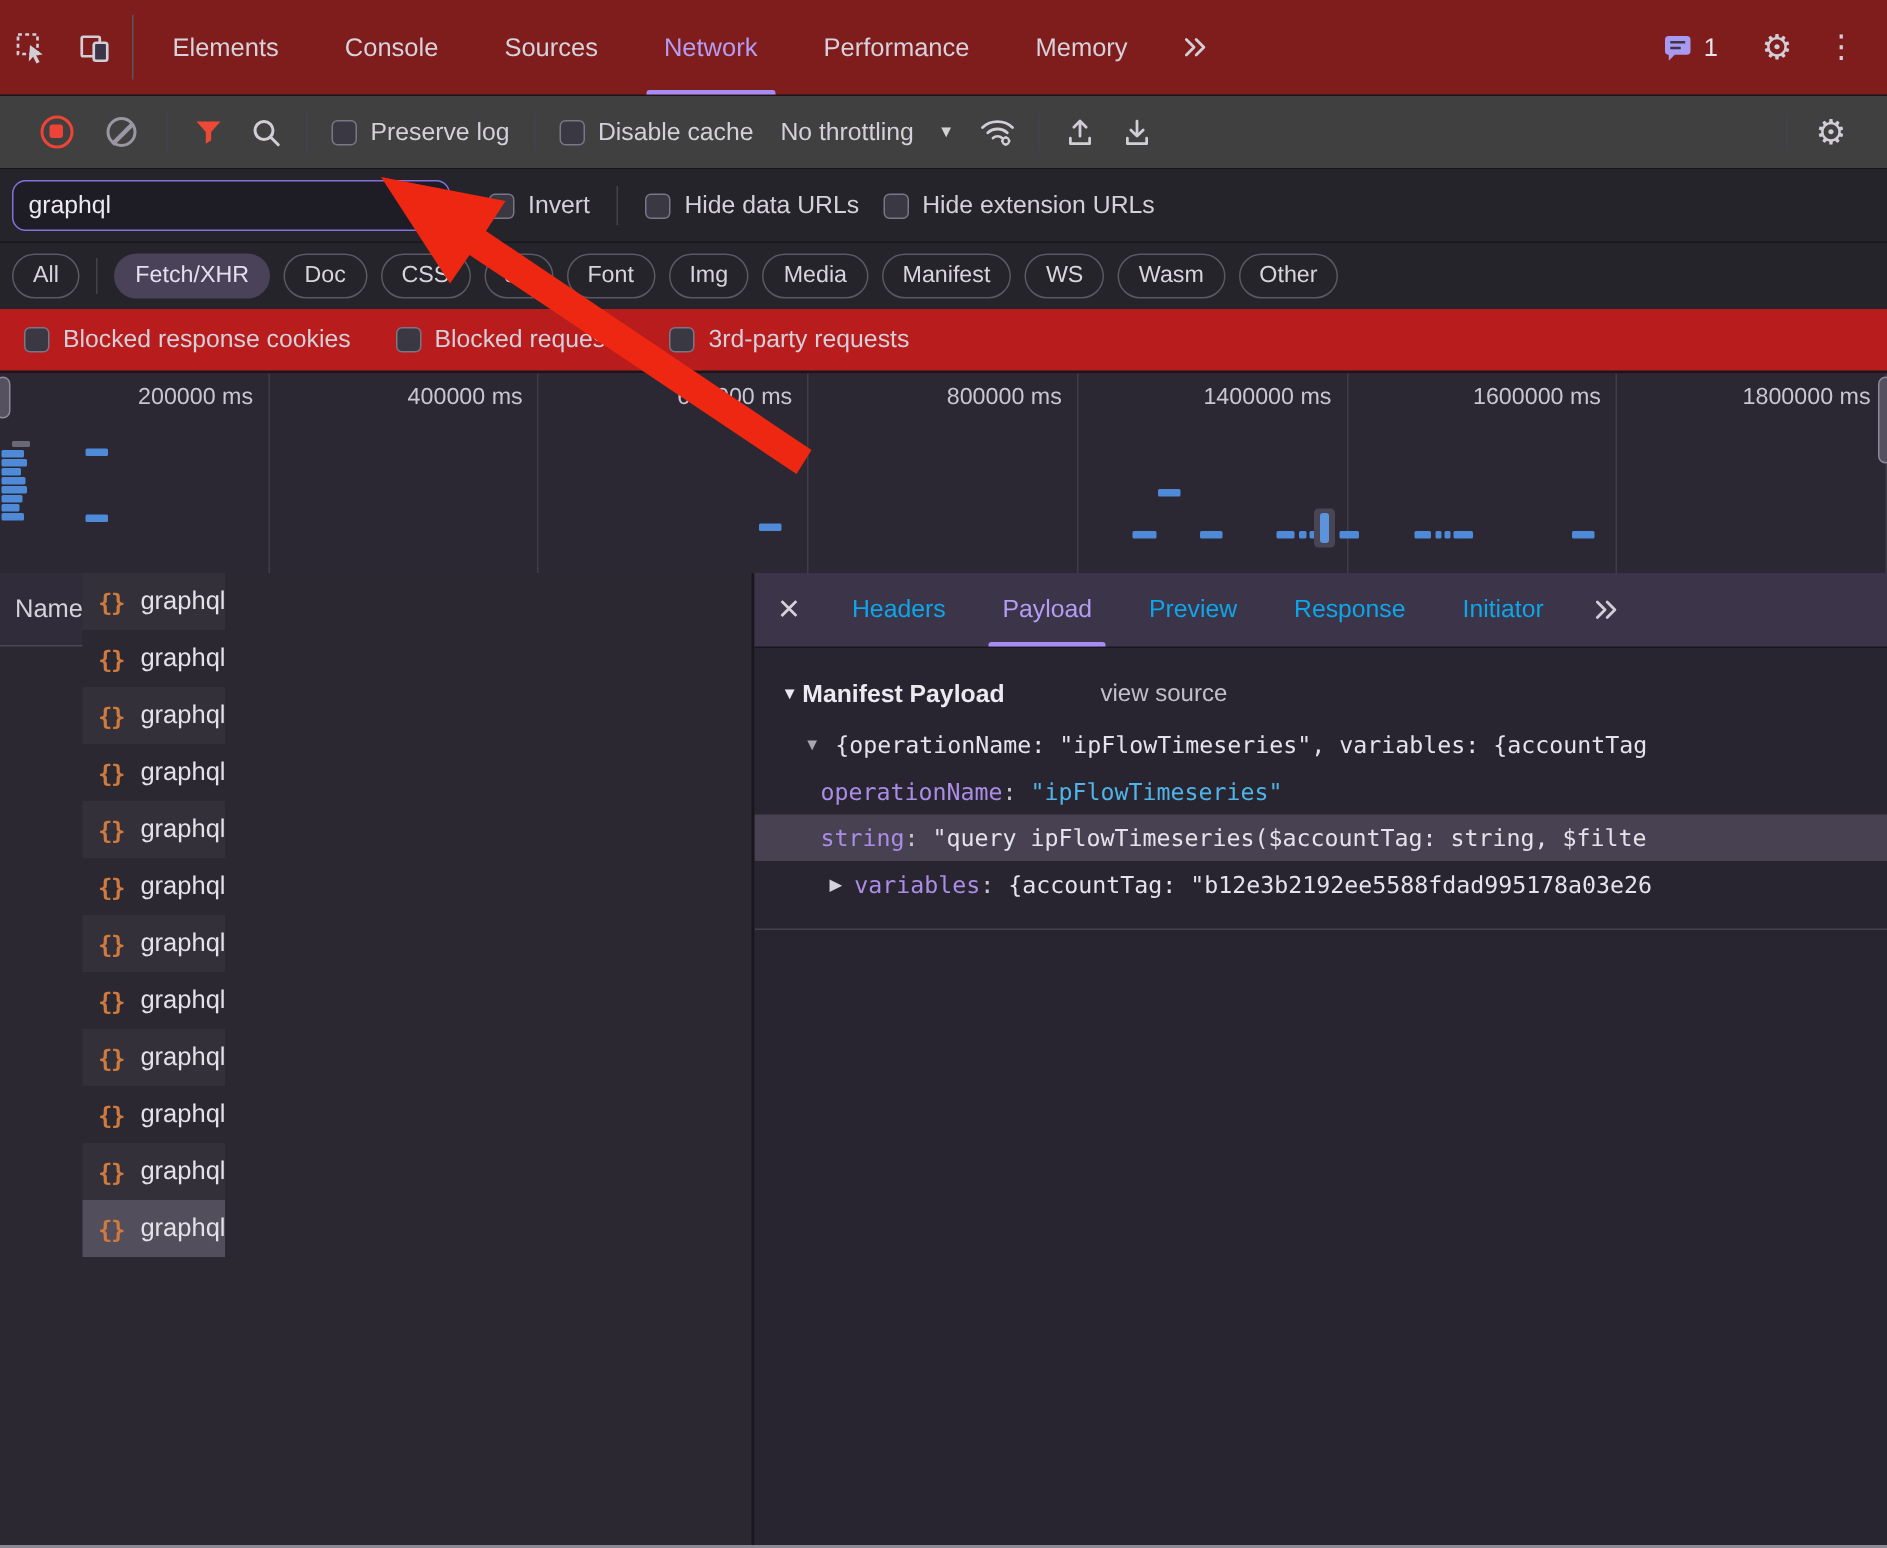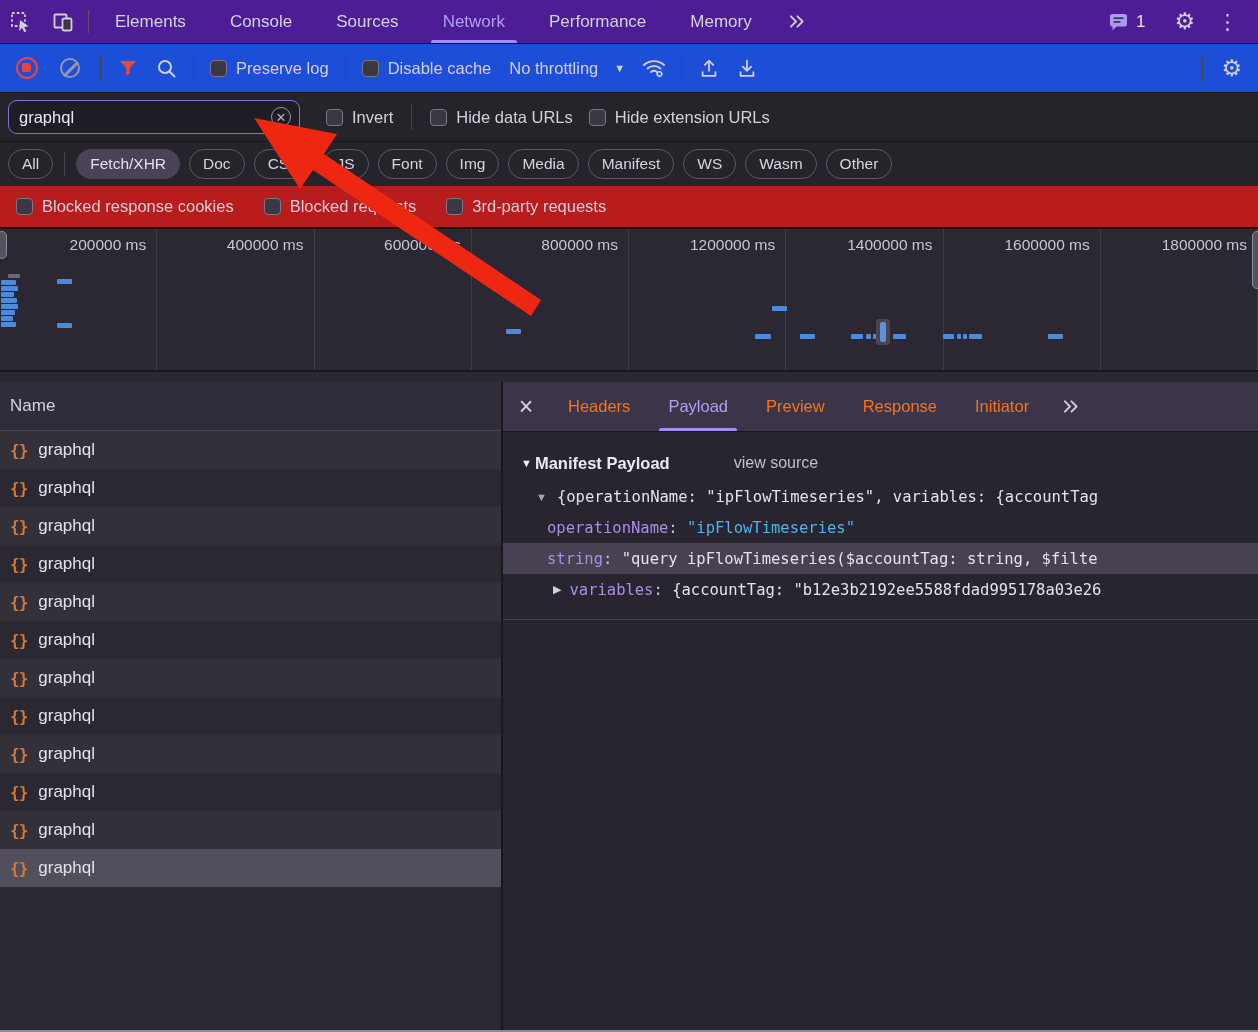--- a/index.html
+++ b/index.html
@@ -2,34 +2,34 @@
 <html><head>
 <meta charset="utf-8">
 <style>
   * { margin:0; padding:0; box-sizing:border-box; }
   html,body { background:#18161c; }
   .devtools{
     position:relative; width:1258px; height:1032px; overflow:hidden;
     font-family:"Liberation Sans", sans-serif; background:#2b2831; color:#d6d2dc;
   }
   
-  .tabbar{ height:44px; background:#4c1d95; display:flex; align-items:stretch; border-bottom:1px solid #19171d;}
+  .tabbar{ height:64px; background:#7f1d1d; display:flex; align-items:stretch; border-bottom:1px solid #19171d;}
   .tabbar .icnbtn{ display:flex; align-items:center; justify-content:center; width:42px; color:#d2ced8;}
   .vdiv{ width:1px; background:#585466; margin:10px 4px; }
   .tabs{ display:flex; align-items:stretch; }
   .tab{ position:relative; display:flex; align-items:center; padding:0 22px; font-size:17px; color:#d6d2dc; cursor:default; white-space:nowrap;}
   .tab.active{ color:#b49df2; }
   .tab.active::after{ content:""; position:absolute; left:10px; right:10px; bottom:0; height:3px; background:#a78cf2; border-radius:2px 2px 0 0;}
   .chev{ display:flex; align-items:center; padding:0 14px; color:#d2ced8;}
   .tabbar-right{ margin-left:auto; display:flex; align-items:center; padding-right:8px;}
   .issues{ display:flex; align-items:center; gap:7px; font-size:17px; color:#e6e3ec; padding:0 10px;}
   .dots{ font-size:21px; color:#d2ced8; padding:0 12px; letter-spacing:0;}
   .gearTxt{ font-size:23px; color:#d2ced8; padding:0 10px; line-height:1;}
   
-  .toolbar{ height:49px; background:#1d4ed8; display:flex; align-items:center; border-bottom:1px solid #19171d; padding:0 6px;}
+  .toolbar{ height:49px; background:#404040; display:flex; align-items:center; border-bottom:1px solid #19171d; padding:0 17px;}
   .toolbar .vdiv{ background:#45414d; margin:0 8px; height:26px;}
   .rec{ width:22px; height:22px; border:2.5px solid #ee4437; border-radius:50%; margin:0 10px; position:relative;}
   .rec::after{ content:""; position:absolute; left:4px; top:4px; width:9px; height:9px; background:#ee4437; border-radius:2px;}
   .nosym{ width:20px; height:20px; border:2.5px solid #9a96a4; border-radius:50%; margin:0 12px; position:relative;}
   .nosym::after{ content:""; position:absolute; left:-1px; top:7.5px; width:19px; height:2.5px; background:#9a96a4; transform:rotate(-45deg);}
   .tbtn{ display:flex; align-items:center; justify-content:center; width:38px; height:34px;}
   .cbwrap{ display:flex; align-items:center; gap:9px; padding:0 8px; font-size:16.5px; color:#d4d0da; white-space:nowrap;}
   .cb{ width:17px; height:17px; border:1.5px solid #7a7686; border-radius:4px; background:#3a3842; flex:none;}
   .throttle{ display:flex; align-items:center; gap:16px; font-size:16.5px; color:#d4d0da; padding:0 10px; white-space:nowrap;}
   .caret{ font-size:11px; color:#d4d0da;}
@@ -53,32 +53,32 @@
   .sections{ position:absolute; inset:0; display:flex;}
   .section{ flex:1; border-right:1px solid #403c4a; position:relative;}
   .ticklabel{ position:absolute; top:7px; right:10px; font-size:15.5px; color:#c9c5d2; white-space:nowrap;}
   .wbar{ position:absolute; background:#4e8ad8; border-radius:1px;}
   .wbar.gray{ background:#6b6876;}
   .wbar.markerbox{ background:#4a4554; border-radius:3px;}
   .wbar.marker{ background:#5b93dd; border-radius:2px;}
   .ovpill{ position:absolute; background:#55515e; border:1.5px solid #8d8999; border-radius:5px;}
   
   .main{ position:absolute; top:382px; left:0; right:0; bottom:0; display:flex;}
-  .left{ width:503px; flex:none; background:#2b2831; border-right:2px solid #19171d; display:flex; flex-direction:column;}
+  .left{ width:503px; flex:none; background:#2b2831; border-right:2px solid #19171d; display:flex; flex-direction:row;}
   .namehdr{ height:49px; background:#302c39; border-bottom:1px solid #4a4656; display:flex; align-items:center; padding-left:10px; font-size:17px; color:#d6d2dc;}
   .reqrow{ height:38px; display:flex; align-items:center; padding-left:10px; font-size:17px; color:#e4e2e8; white-space:nowrap;}
   .reqrow:nth-child(odd){ background:#343039;}
   .reqrow:nth-child(even){ background:#2b2831;}
   .reqrow.sel{ background:#534e5c;}
   .xhricon{ font-family:"DejaVu Sans Mono",monospace; font-weight:bold; color:#cf7a3e; font-size:16px; margin-right:11px; letter-spacing:-1px;}
   
   .right{ flex:1; background:#282530; display:flex; flex-direction:column; min-width:0;}
   .dtabs{ height:50px; background:#3c3549; display:flex; align-items:stretch; border-bottom:1px solid #19171d;}
   .closex{ width:46px; display:flex; align-items:center; justify-content:center; font-size:25px; color:#d6d2dc;}
-  .dtab{ position:relative; display:flex; align-items:center; padding:0 19px; font-size:16.5px; color:#f97316; white-space:nowrap;}
+  .dtab{ position:relative; display:flex; align-items:center; padding:0 19px; font-size:16.5px; color:#0ea5e9; white-space:nowrap;}
   .dtab.active{ color:#b49df2;}
   .dtab.active::after{ content:""; position:absolute; left:10px; right:10px; bottom:0; height:3px; background:#a78cf2; border-radius:2px 2px 0 0;}
   .dcontent{ flex:1; padding-top:13px; overflow:hidden;}
   .phead{ height:36px; display:flex; align-items:center; padding-left:18px; white-space:nowrap;}
   .phead .tri{ font-size:11px; color:#eceaf0; margin-right:3px;}
   .phead .ttl{ font-size:16.5px; font-weight:bold; color:#eceaf0;}
   .viewsrc{ margin-left:64px; font-size:16px; color:#c2becb;}
   .jsonrow{ height:31px; display:flex; align-items:center; white-space:nowrap; overflow:hidden; font-family:"DejaVu Sans Mono",monospace; font-size:15.5px; color:#dddbe2;}
   .row-preview{ padding-left:33px;}
   .row-preview .tri{ font-family:"Liberation Sans",sans-serif; font-size:11px; color:#a9a5b2; margin-right:10px;}
@@ -263,23 +263,20 @@
           <div class="ticklabel">200000 ms</div>
         </div>
         <div class="section">
           <div class="ticklabel">400000 ms</div>
         </div>
         <div class="section">
           <div class="ticklabel">600000 ms</div>
         </div>
         <div class="section">
           <div class="ticklabel">800000 ms</div>
-        </div>
-        <div class="section">
-          <div class="ticklabel">1200000 ms</div>
         </div>
         <div class="section">
           <div class="ticklabel">1400000 ms</div>
         </div>
         <div class="section">
           <div class="ticklabel">1600000 ms</div>
         </div>
         <div class="section">
           <div class="ticklabel">1800000 ms</div>
         </div>

